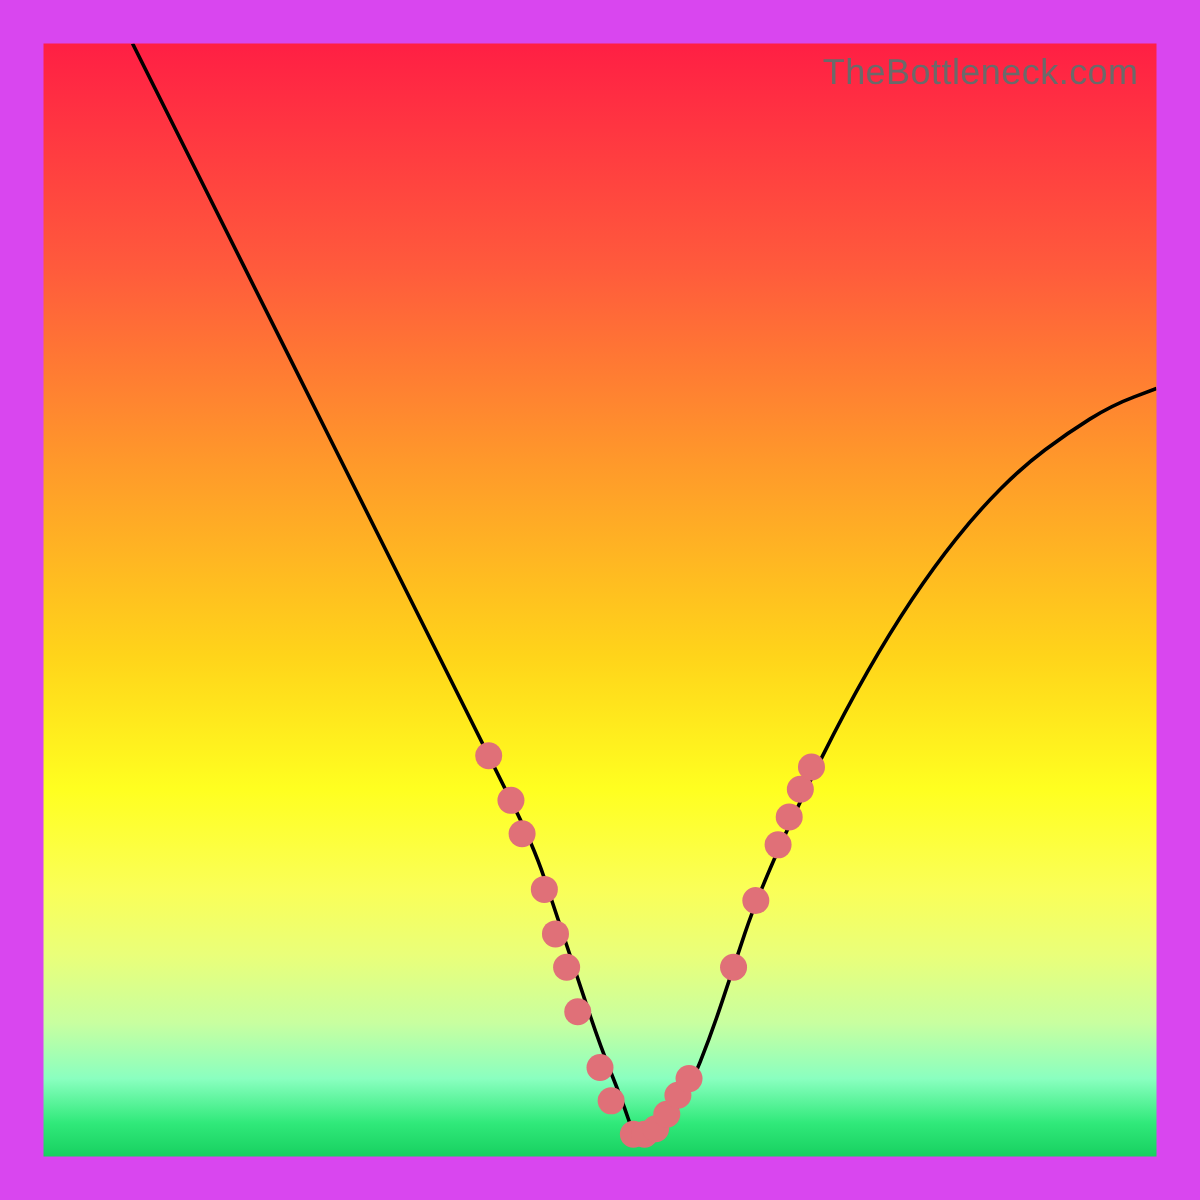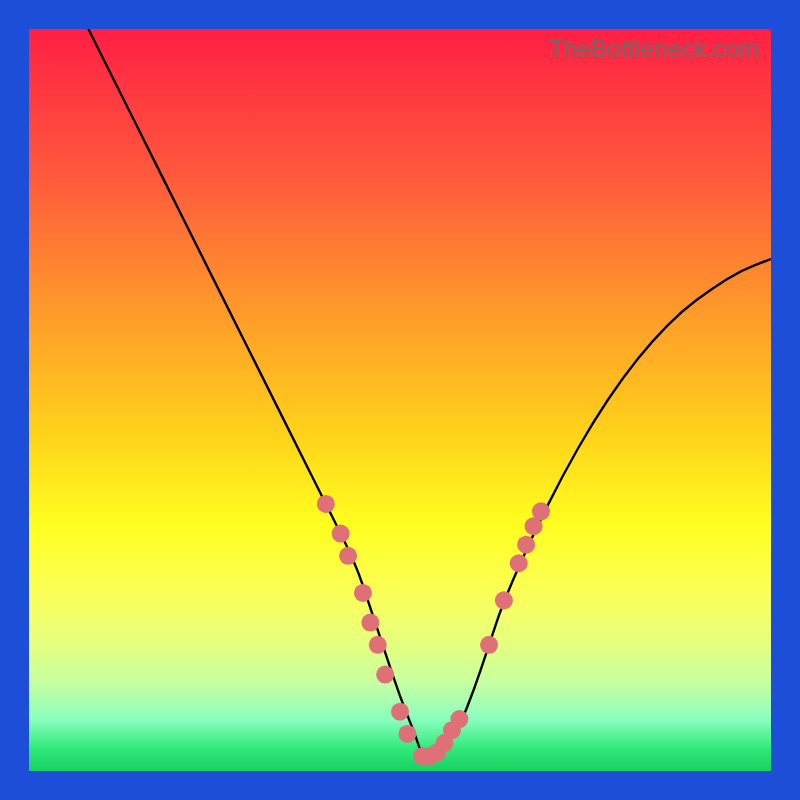--- a/index.html
+++ b/index.html
@@ -10,21 +10,21 @@
     background: #000;
     overflow: hidden;
     font-family: Arial, Helvetica, sans-serif;
   }
   .frame {
     position: absolute;
     left: 0;
     top: 0;
     width: 800px;
     height: 800px;
-    background: #1d4ed8;
+    background: #d946ef;
   }
   .plot {
     position: absolute;
     left: 29px;
     top: 29px;
     width: 742px;
     height: 742px;
     background: linear-gradient(to bottom,
       #ff1f44 0%,
       #ff5a3c 20%,

